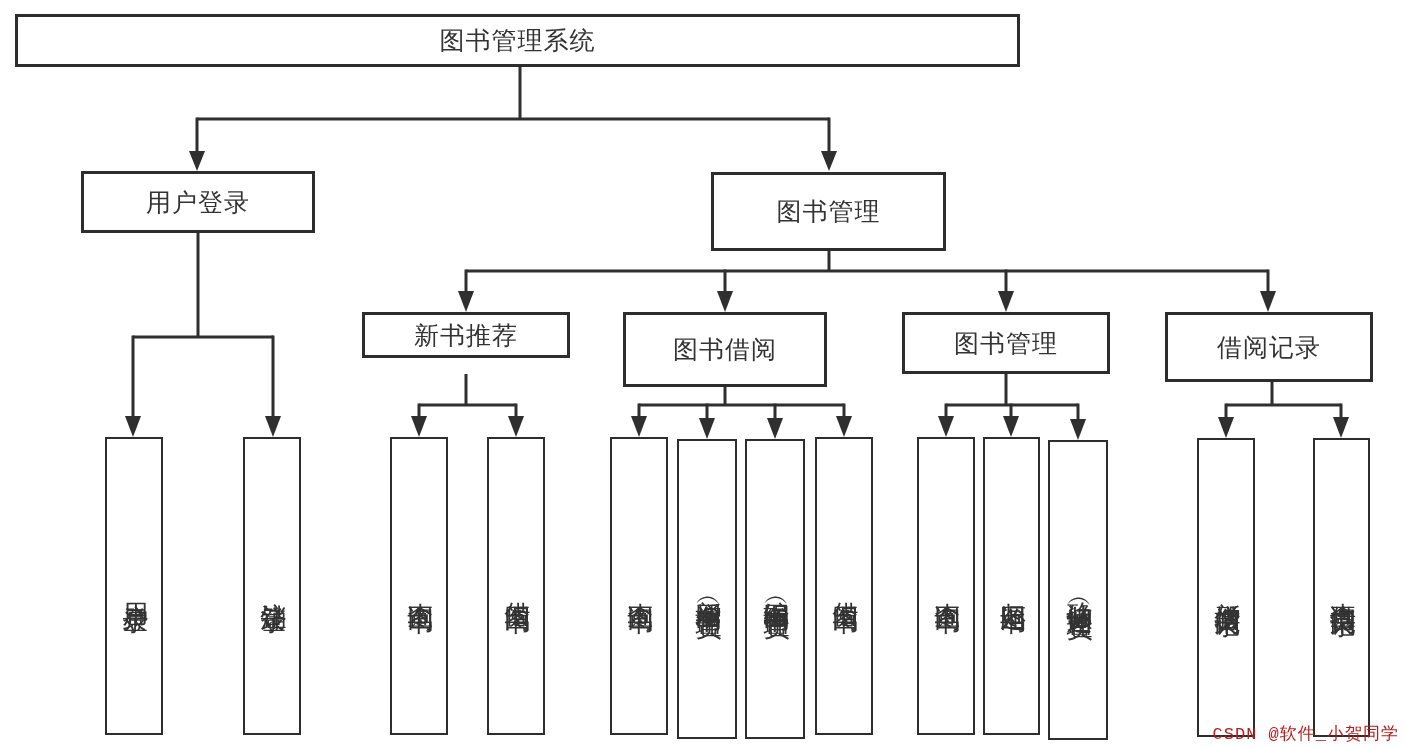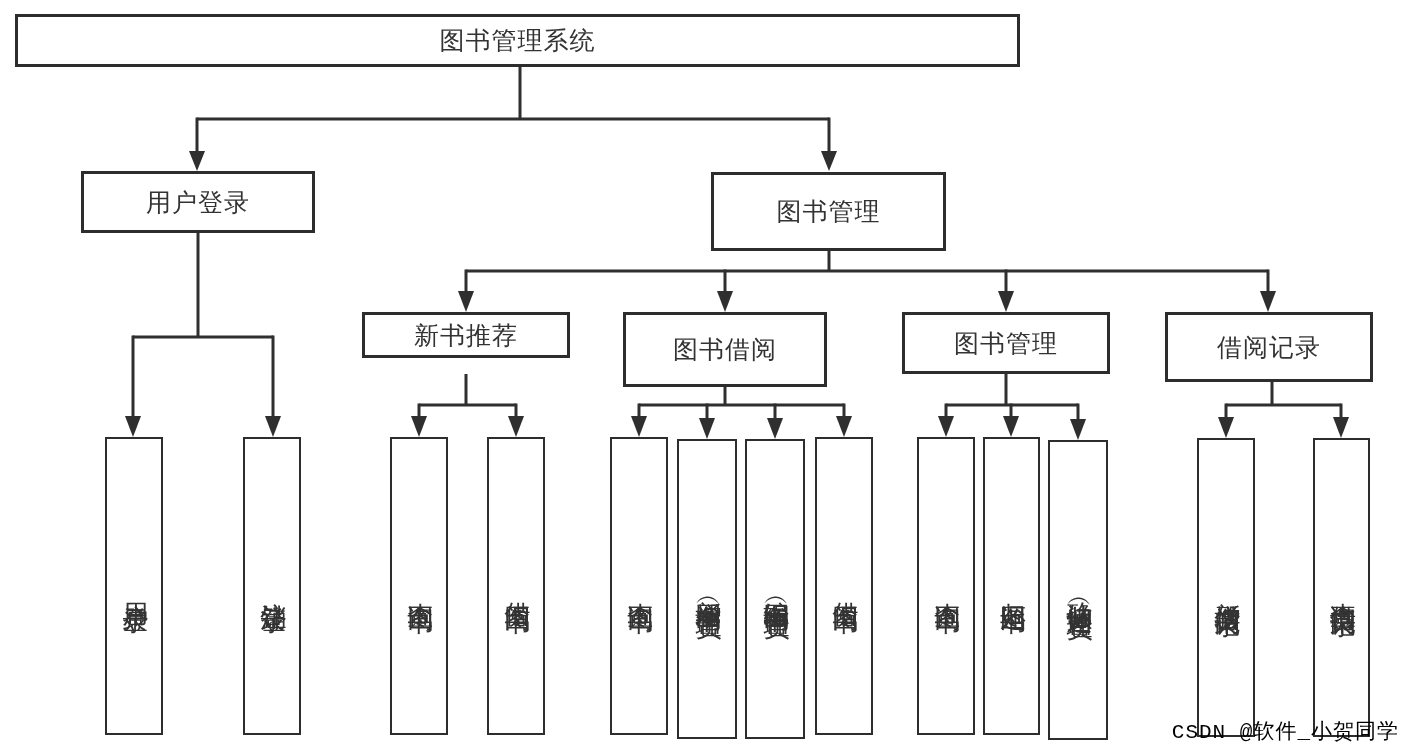--- a/index.html
+++ b/index.html
@@ -29,22 +29,22 @@
     line-height:1;
     font-size:26px;
     letter-spacing:2px;
     white-space:nowrap;
   }
   .watermark{
     position:absolute;
     right:6px;
     bottom:2px;
     z-index:5;
-    color:#000000;
-    font-size:21px;
+    color:#b91c1c;
+    font-size:17px;
     letter-spacing:1px;
     white-space:nowrap;
   }
 </style>
 </head>
 <body>
 
 <div id="stage">
 
   <svg id="connectors" width="1405" height="747" viewBox="0 0 1405 747">

